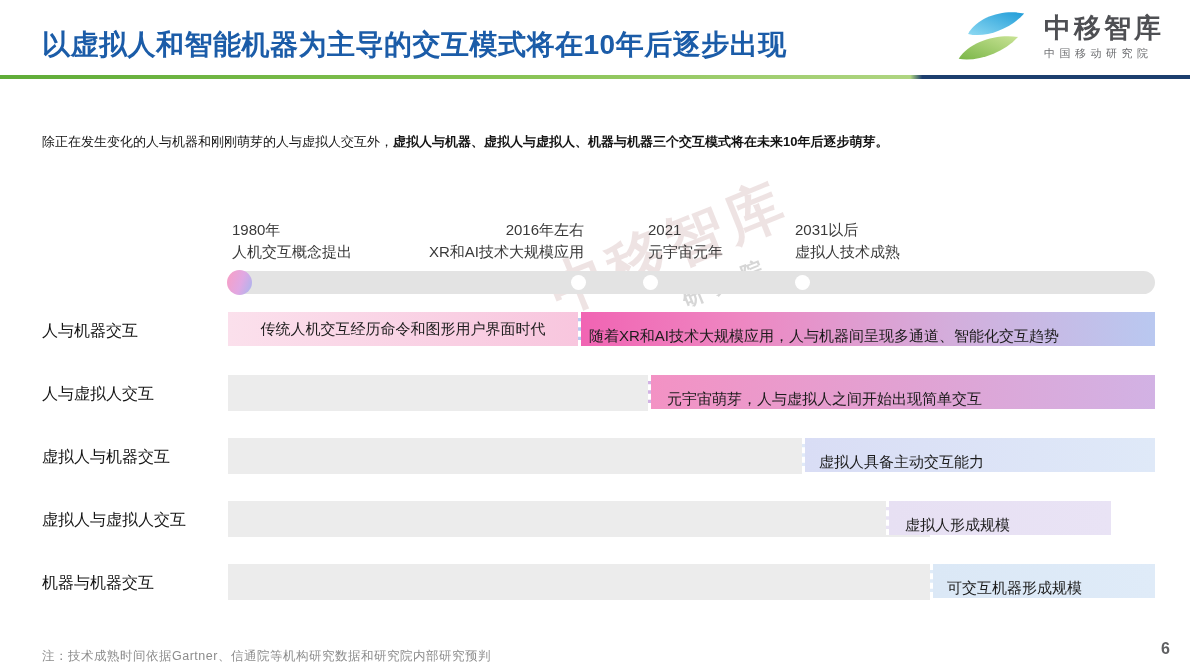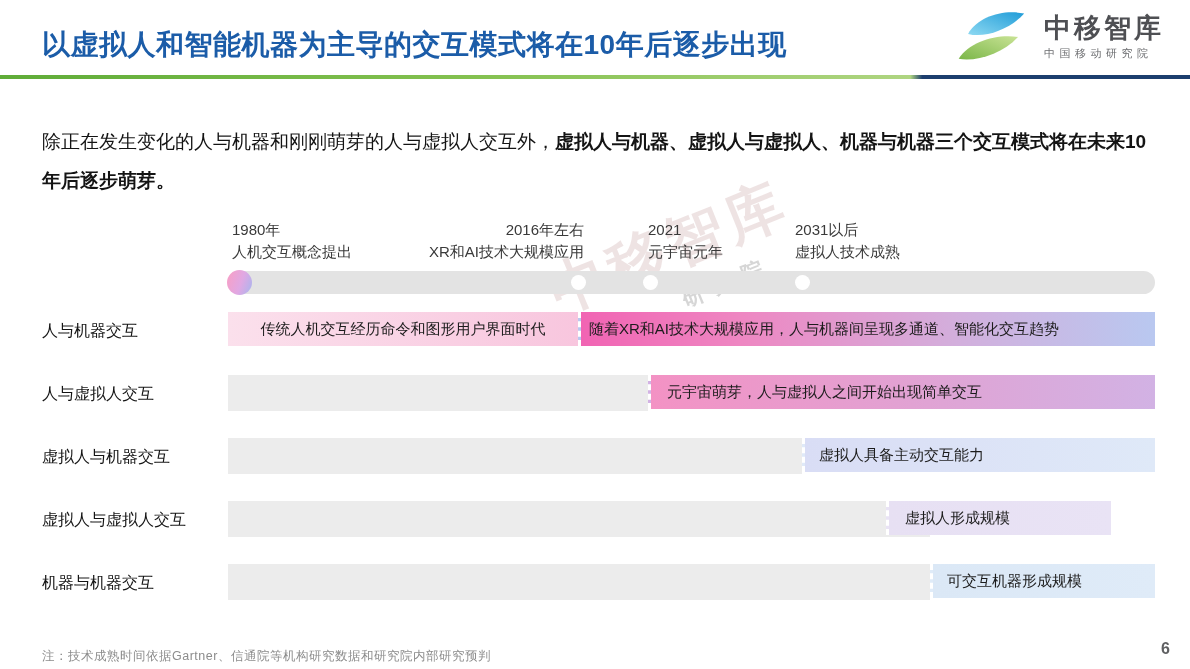--- a/index.html
+++ b/index.html
@@ -16,21 +16,21 @@
     position:absolute;left:0;top:75px;width:1190px;height:4px;
     background:linear-gradient(90deg,#5FAC38 0%,#84C150 40%,#AFD581 76.5%,#1C3E6E 77.5%,#1C3E6E 100%);
   }
   .logo{position:absolute;right:26px;top:8px;display:flex;align-items:center;gap:12px;}
   .logo-icon{width:78px;height:58px;}
   .logo-name{font-size:27px;font-weight:bold;color:#4E4F53;letter-spacing:3px;line-height:30px;}
   .logo-subtitle{font-size:11px;color:#6A6B6E;letter-spacing:4.5px;margin-top:3px;}
   
   .intro{
     position:absolute;left:42px;top:122px;width:1120px;margin:0;
-    font-size:19px;line-height:39px;color:#141414;
+    font-size:13px;line-height:39px;color:#141414;
   }
   .intro strong{font-weight:bold;}
   
   .watermark{
     position:absolute;left:548px;top:208px;transform:rotate(-22deg);
     font-weight:bold;color:rgba(148,78,78,0.16);pointer-events:none;white-space:nowrap;
   }
   .watermark .wm-main{font-size:58px;letter-spacing:5px;}
   .watermark .wm-sub{font-size:22px;letter-spacing:10px;margin-left:120px;color:rgba(120,120,120,0.30);}
   
@@ -52,21 +52,21 @@
   .tdot1{left:343px;}
   .tdot2{left:415px;}
   .tdot3{left:567px;}
   
   .row-label{position:absolute;left:42px;font-size:16px;color:#141414;}
   .rl0{top:321px;} .rl1{top:384px;} .rl2{top:447px;} .rl3{top:510px;} .rl4{top:573px;}
   .seg{
     position:absolute;height:34px;display:flex;align-items:center;
     font-size:15px;color:#1c1c1c;box-sizing:border-box;white-space:nowrap;overflow:hidden;
   }
-  .dashL{border-left:3px dashed #ffffff;}
+  .dashL{border-left:3px dashed #ffffff;align-items:flex-end;}
   .track-gray{position:absolute;height:36px;background:#ECECEC;}
   .seg-r0a{left:228px;top:312px;width:350px;justify-content:center;
     background:linear-gradient(90deg,#FBE0EC 0%,#F8C6DE 100%);}
   .seg-r0b{left:578px;top:312px;width:577px;padding-left:8px;
     background:linear-gradient(90deg,#F164B3 0%,#EE87C2 28%,#D3AEDC 65%,#B9C8F0 100%);}
   .tg-r1{left:228px;top:375px;width:420px;}
   .seg-r1{left:648px;top:375px;width:507px;padding-left:16px;
     background:linear-gradient(90deg,#F392C4 0%,#E0A3D4 55%,#D2B2E4 100%);}
   .tg-r2{left:228px;top:438px;width:574px;}
   .seg-r2{left:802px;top:438px;width:353px;padding-left:14px;

